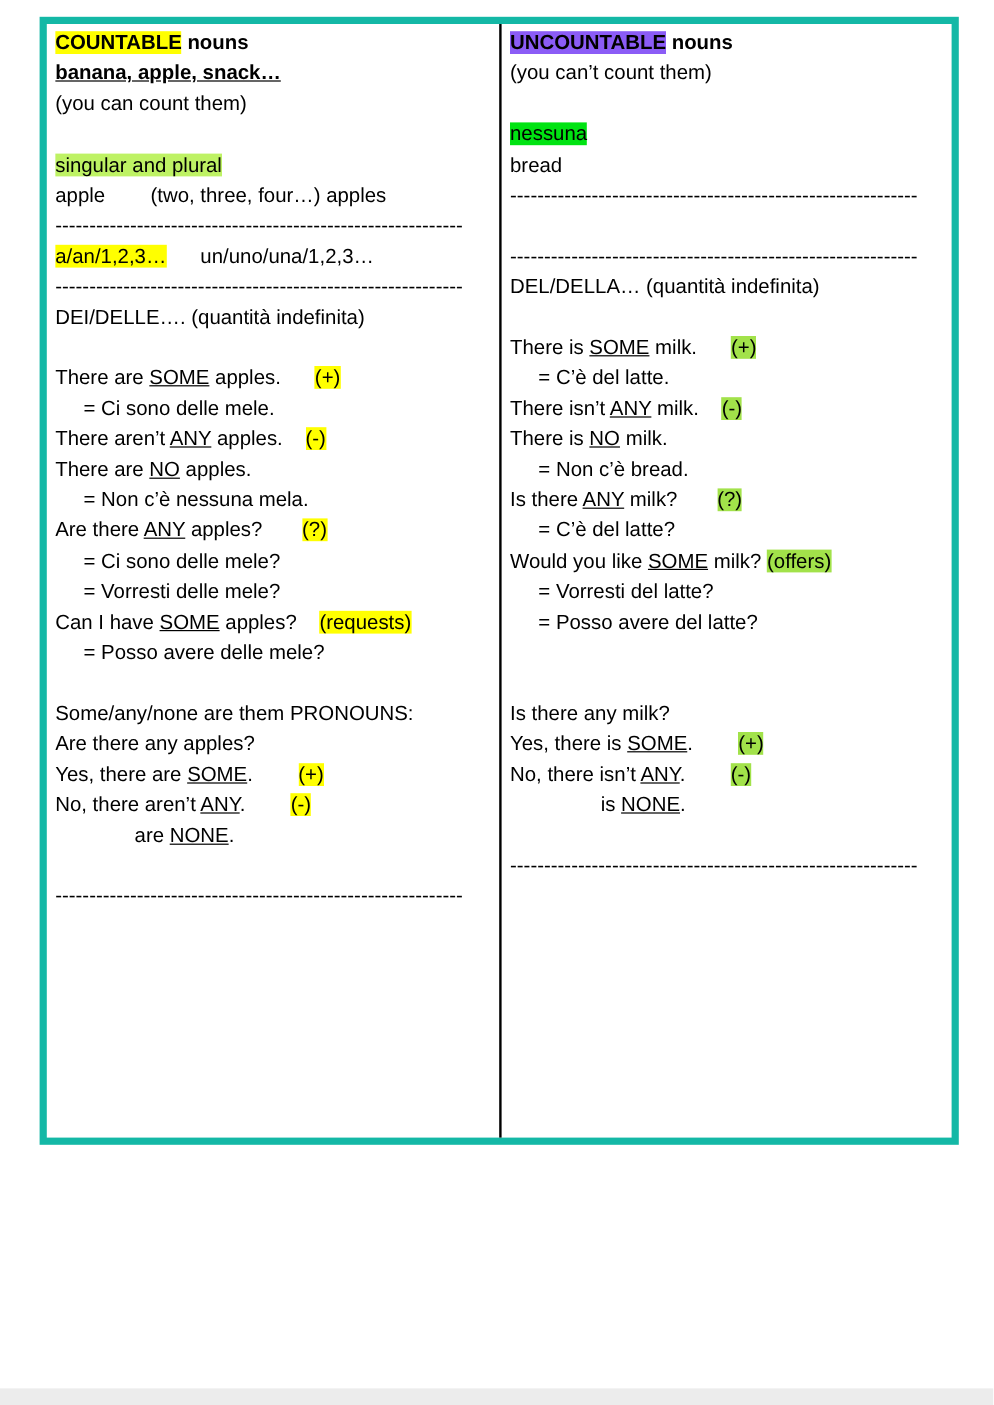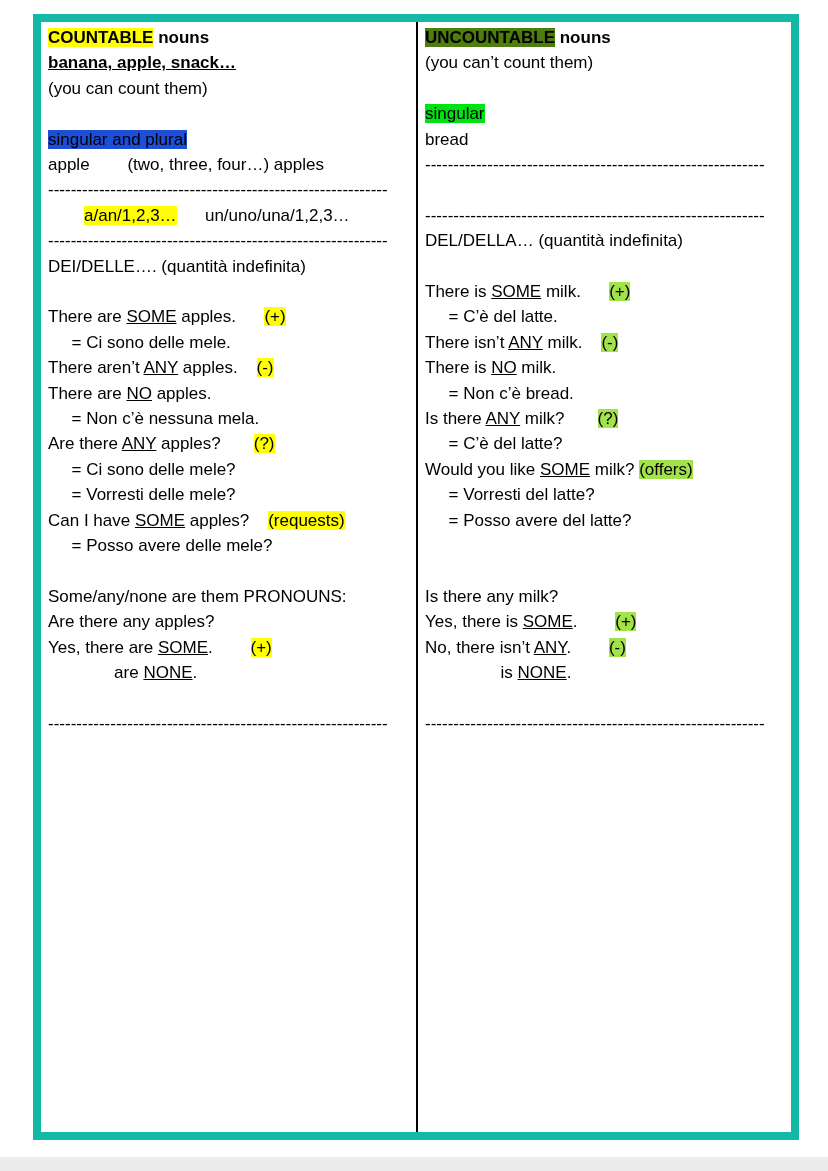--- a/index.html
+++ b/index.html
@@ -10,22 +10,22 @@
     background: #ffffff;
     font-family: "Liberation Sans", sans-serif;
     color: #000;
     overflow: hidden;
   }
   .worksheet {
     position: absolute;
     left: 33px;
     top: 14px;
     width: 766px;
-    height: 1126px;
-    border: 8px solid #14b8a6;
+    height: 940px;
+    border: 6px solid #14b8a6;
     box-sizing: border-box;
     display: flex;
     background: #fff;
   }
   .col {
     flex: 1 1 50%;
     box-sizing: border-box;
     padding: 3px 7px;
     font-size: 17px;
     line-height: 25.4px;
@@ -49,50 +49,51 @@
 </head>
 <body>
 
 <div class="page">
   <div class="worksheet">
     <div class="col">
         <div class="line"><span style="font-weight: bold; background-color: rgb(255, 255, 0);">COUNTABLE</span><span style="font-weight: bold;"> nouns</span></div>
         <div class="line"><span style="font-weight: bold; text-decoration: underline;">banana, apple, snack…</span></div>
         <div class="line"><span>(you can count them)</span></div>
         <div class="line"></div>
-        <div class="line"><span style="background-color: #1d4ed8;">singular and plural</span></div>
+        <div class="line"><span style="background-color: #bef264;">singular and plural</span></div>
         <div class="line"><span>apple        (two, three, four…) apples</span></div>
         <div class="line"><span>------------------------------------------------------------</span></div>
-        <div class="line"><span style="background-color: rgb(255, 255, 0); margin-left: 36px;">a/an/1,2,3…</span><span>      un/uno/una/1,2,3…</span></div>
+        <div class="line"><span style="background-color: rgb(255, 255, 0);">a/an/1,2,3…</span><span>      un/uno/una/1,2,3…</span></div>
         <div class="line"><span>------------------------------------------------------------</span></div>
         <div class="line"><span>DEI/DELLE…. (quantità indefinita)</span></div>
         <div class="line"></div>
         <div class="line"><span>There are </span><span style="text-decoration: underline;">SOME</span><span> apples.      </span><span style="background-color: rgb(255, 255, 0);">(+)</span></div>
         <div class="line"><span>     = Ci sono delle mele.</span></div>
         <div class="line"><span>There aren’t </span><span style="text-decoration: underline;">ANY</span><span> apples.    </span><span style="background-color: rgb(255, 255, 0);">(-)</span></div>
         <div class="line"><span>There are </span><span style="text-decoration: underline;">NO</span><span> apples.</span></div>
         <div class="line"><span>     = Non c’è nessuna mela.</span></div>
         <div class="line"><span>Are there </span><span style="text-decoration: underline;">ANY</span><span> apples?       </span><span style="background-color: rgb(255, 255, 0);">(?)</span></div>
         <div class="line"><span>     = Ci sono delle mele?</span></div>
         <div class="line"><span>     = Vorresti delle mele?</span></div>
         <div class="line"><span>Can I have </span><span style="text-decoration: underline;">SOME</span><span> apples?    </span><span style="background-color: rgb(255, 255, 0);">(requests)</span></div>
         <div class="line"><span>     = Posso avere delle mele?</span></div>
         <div class="line"></div>
         <div class="line"><span>Some/any/none are them PRONOUNS:</span></div>
         <div class="line"><span>Are there any apples?</span></div>
         <div class="line"><span>Yes, there are </span><span style="text-decoration: underline;">SOME</span><span>.        </span><span style="background-color: rgb(255, 255, 0);">(+)</span></div>
+        <div class="line"><span>No, there aren’t </span><span style="text-decoration: underline;">ANY</span><span>.        </span><span style="background-color: rgb(255, 255, 0);">(-)</span></div>
         <div class="line"><span>              are </span><span style="text-decoration: underline;">NONE</span><span>.</span></div>
         <div class="line"></div>
         <div class="line"><span>------------------------------------------------------------</span></div>
       </div>
     <div class="col">
-        <div class="line"><span style="font-weight: bold; background-color: #4d7c0f;">UNCOUNTABLE</span><span style="font-weight: bold;"> nouns</span></div>
+        <div class="line"><span style="font-weight: bold; background-color: #8b5cf6;">UNCOUNTABLE</span><span style="font-weight: bold;"> nouns</span></div>
         <div class="line"><span>(you can’t count them)</span></div>
         <div class="line"></div>
-        <div class="line"><span style="background-color: rgb(0, 227, 18);">singular</span></div>
+        <div class="line"><span style="background-color: rgb(0, 227, 18);">nessuna</span></div>
         <div class="line"><span>bread</span></div>
         <div class="line"><span>------------------------------------------------------------</span></div>
         <div class="line"></div>
         <div class="line"><span>------------------------------------------------------------</span></div>
         <div class="line"><span>DEL/DELLA… (quantità indefinita)</span></div>
         <div class="line"></div>
         <div class="line"><span>There is </span><span style="text-decoration: underline;">SOME</span><span> milk.      </span><span style="background-color: rgb(162, 226, 74);">(+)</span></div>
         <div class="line"><span>     = C’è del latte.</span></div>
         <div class="line"><span>There isn’t </span><span style="text-decoration: underline;">ANY</span><span> milk.    </span><span style="background-color: rgb(162, 226, 74);">(-)</span></div>
         <div class="line"><span>There is </span><span style="text-decoration: underline;">NO</span><span> milk.</span></div>

